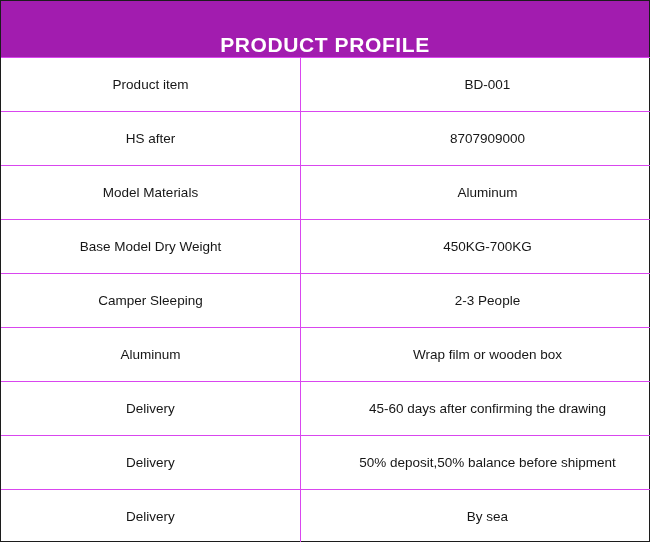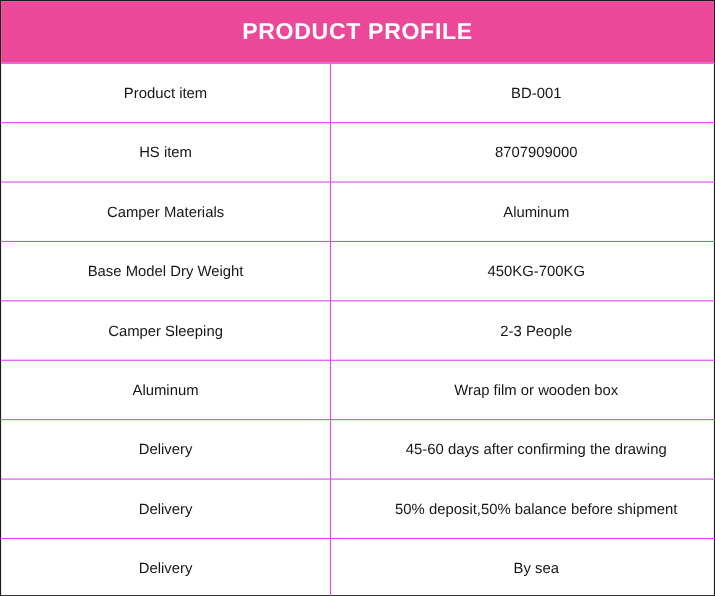--- a/index.html
+++ b/index.html
@@ -16,26 +16,26 @@
   .sheet {
     width: 650px;
     height: 542px;
     box-sizing: border-box;
     background: #ffffff;
     display: flex;
     flex-direction: column;
     border: 1px solid #1c1c1c;
   }
   .title-bar {
-    background: #ec4899;
+    background: #a21caf;
     color: #ffffff;
     height: 56px;
     min-height: 56px;
     display: flex;
-    align-items: center;
+    align-items: flex-end;
     justify-content: center;
   }
   .title-bar .title-text {
     font-size: 21px;
     font-weight: bold;
     letter-spacing: 0.6px;
   }
   table.profile {
     width: 100%;
     flex: 1;
@@ -78,25 +78,25 @@
     <span class="title-text">PRODUCT PROFILE</span>
   </div>
 
   <table class="profile">
     <tbody>
       <tr>
         <td class="label-cell">Product item</td>
         <td class="value-cell">BD-001</td>
       </tr>
       <tr>
-        <td class="label-cell">HS item</td>
+        <td class="label-cell">HS after</td>
         <td class="value-cell">8707909000</td>
       </tr>
       <tr>
-        <td class="label-cell">Camper Materials</td>
+        <td class="label-cell">Model Materials</td>
         <td class="value-cell">Aluminum</td>
       </tr>
       <tr>
         <td class="label-cell">Base Model Dry Weight</td>
         <td class="value-cell">450KG-700KG</td>
       </tr>
       <tr>
         <td class="label-cell">Camper Sleeping</td>
         <td class="value-cell">2-3 People</td>
       </tr>

